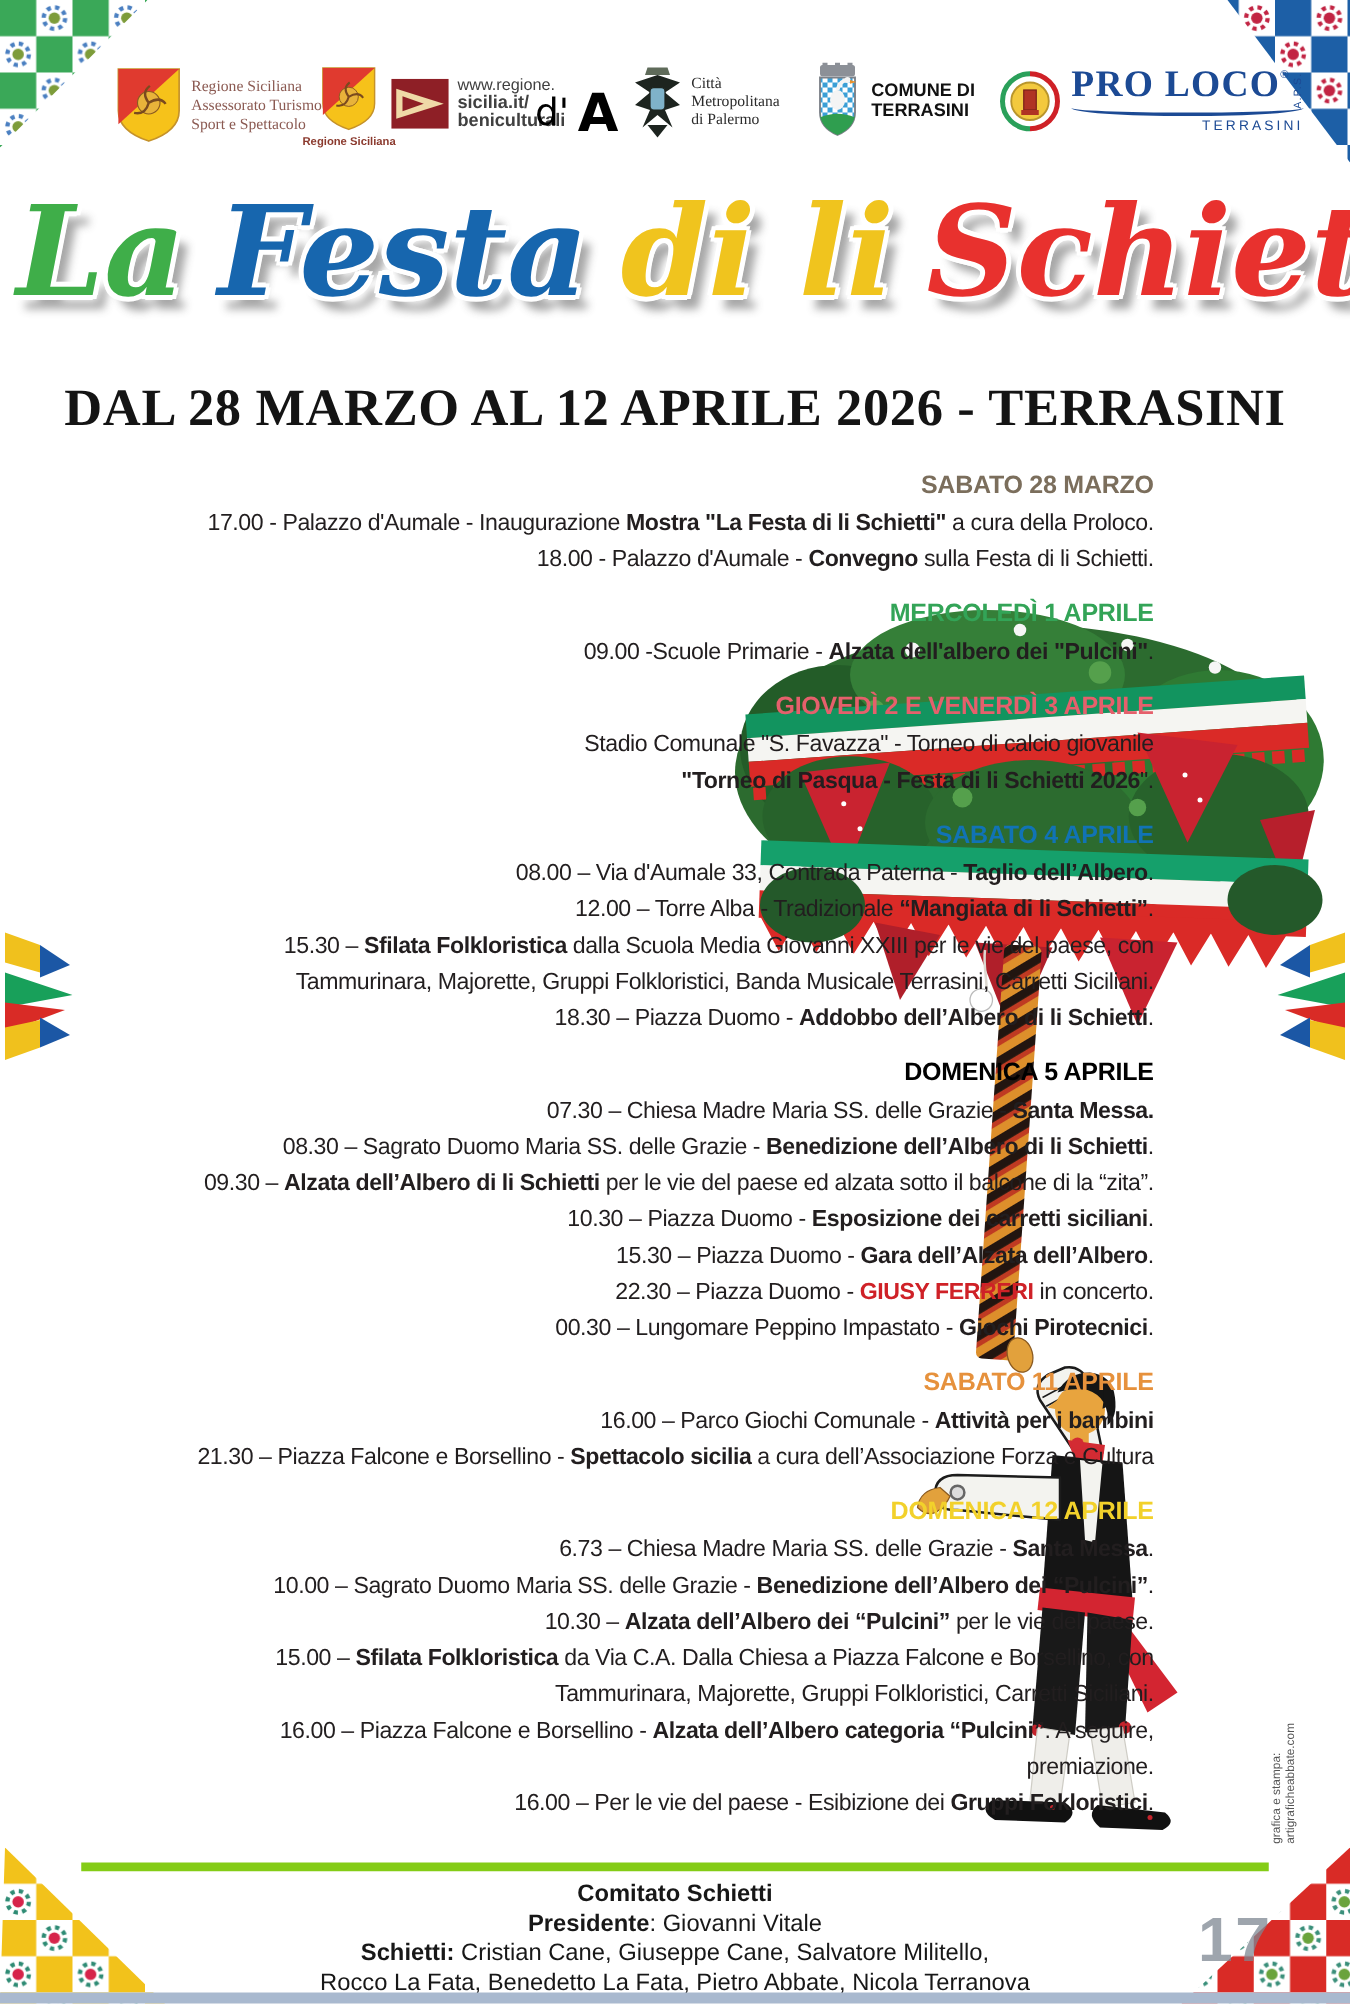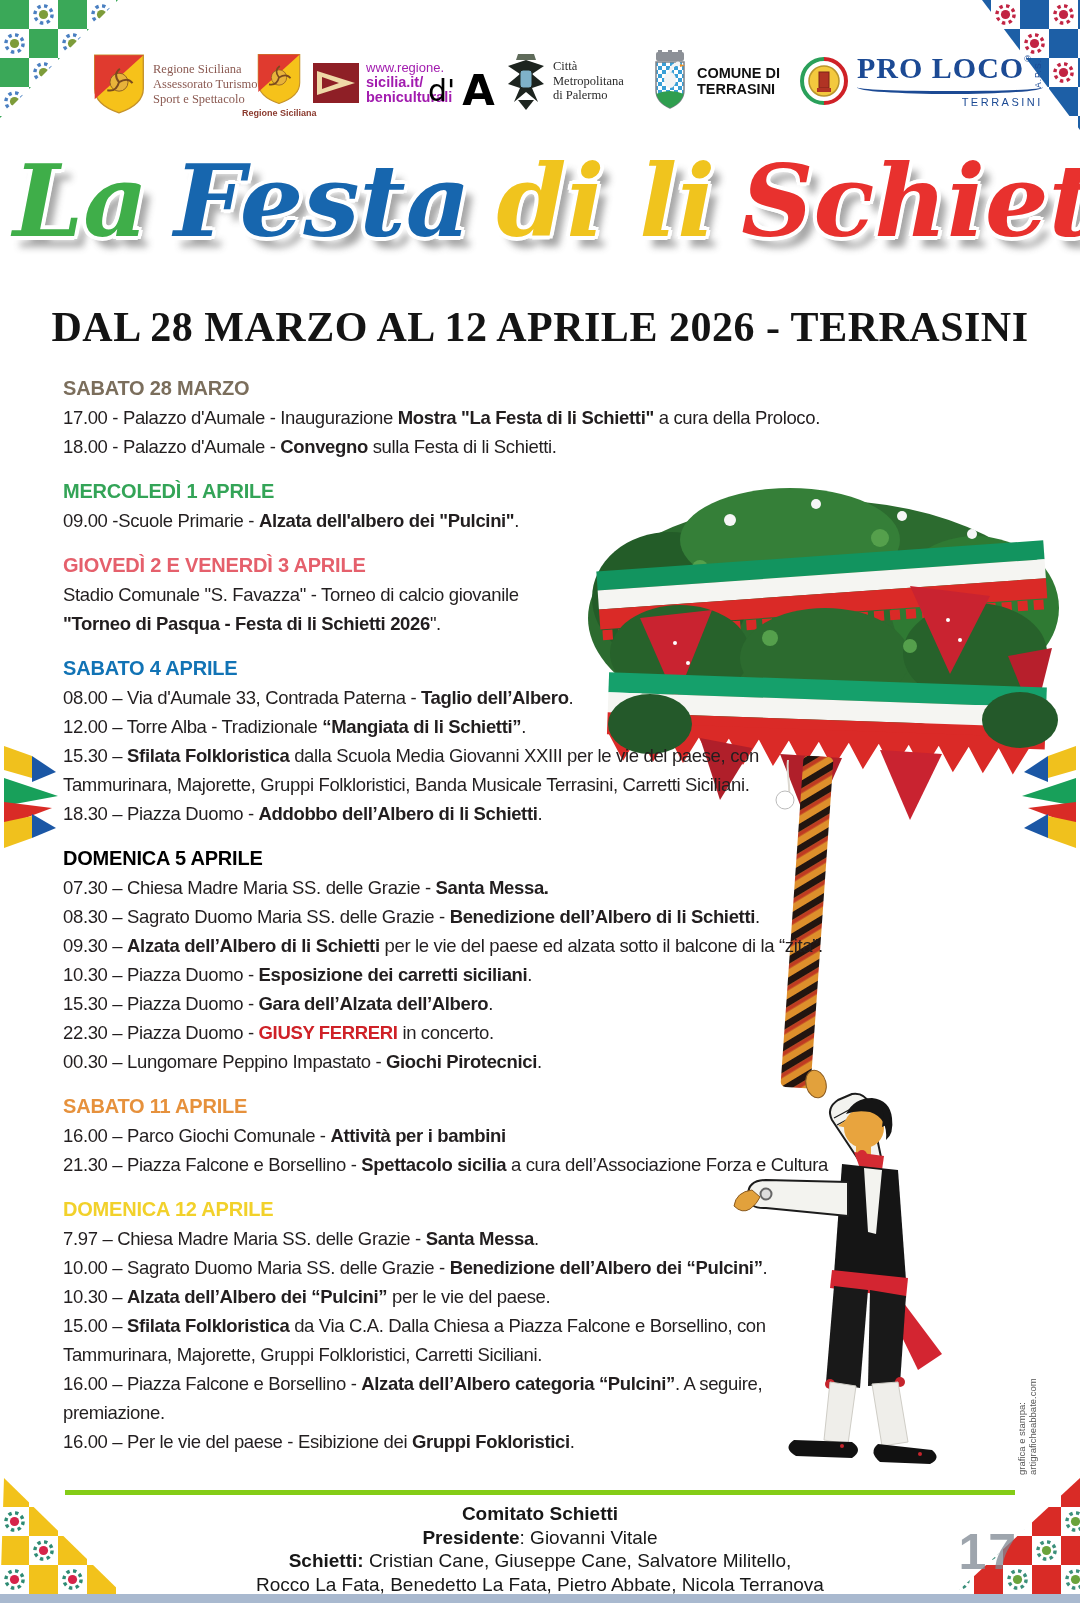--- a/index.html
+++ b/index.html
@@ -10,21 +10,21 @@
   .corner-tl{left:0;top:0;}
   .corner-tr{right:0;top:0;}
   .corner-bl{left:0;bottom:0;}
   .corner-br{right:0;bottom:0;}
   .bottom-strip{position:absolute;left:0;right:0;bottom:0;height:9px;background:#a9b9cf;z-index:6;}
   
   .logos{position:absolute;top:40px;left:0;right:0;height:92px;z-index:3;}
   .logo{position:absolute;display:flex;align-items:center;gap:7px;}
   .logo-cap{font-family:"Liberation Serif",serif;font-size:12.5px;line-height:15px;color:#8b5a52;}
   .logo-cap2{font-size:9px;font-weight:700;color:#8b3a2e;text-align:center;margin-top:1px;}
-  .beni-text{font-size:13px;line-height:15px;color:#a21caf;}
+  .beni-text{font-size:13px;line-height:15px;color:#404040;}
   .beni-text .bd{font-weight:700;font-size:14.5px;}
   .dA{font-family:"DejaVu Sans",sans-serif;color:#000;}
   .dA .d{font-size:30px;font-weight:400;}
   .dA .A{font-size:42px;font-weight:900;letter-spacing:-2px;}
   .pal-text{font-family:"Liberation Serif",serif;font-size:12.5px;line-height:14.5px;color:#2b2b2b;}
   .ter-text{font-size:14.5px;line-height:16px;font-weight:700;color:#111;}
   .proloco-txt{position:relative;color:#1c4a94;}
   .proloco-main{font-family:"Liberation Serif",serif;font-weight:700;font-size:30px;letter-spacing:1px;line-height:28px;}
   .proloco-reg{font-size:9px;vertical-align:top;}
   .proloco-aps{display:inline-block;font-size:8.5px;letter-spacing:1px;writing-mode:vertical-rl;transform:rotate(180deg);margin-left:2px;vertical-align:middle;}
@@ -34,31 +34,31 @@
   .title{position:absolute;top:142px;left:0;right:0;text-align:center;z-index:3;white-space:nowrap;}
   .title-seg{font-family:"DejaVu Serif",serif;font-style:italic;font-weight:700;font-size:100px;
     margin:0 13px;display:inline-block;
     text-shadow:4px 0 0 #fff,-4px 0 0 #fff,0 4px 0 #fff,0 -4px 0 #fff,
                 3px 3px 0 #fff,-3px 3px 0 #fff,3px -3px 0 #fff,-3px -3px 0 #fff,
                 9px 11px 7px rgba(60,60,60,.45);}
   .date-line{position:absolute;top:303px;left:0;right:0;text-align:center;z-index:3;
     font-family:"Liberation Serif",serif;font-weight:700;font-size:42px;color:#141414;letter-spacing:.5px;}
   
   .schedule{position:absolute;left:63px;top:374px;width:860px;z-index:4;}
-  .section{margin-bottom:16px;}
+  .section{margin-bottom:16px;text-align:right;}
   .sec-heading{font-weight:700;font-size:20px;line-height:29px;letter-spacing:-.2px;}
   .sec-line{font-size:18.5px;line-height:29px;white-space:nowrap;letter-spacing:-.35px;color:#221e1f;}
   .sec-line .b{font-weight:700;}
   
   .illu{position:absolute;left:580px;top:468px;width:500px;height:1000px;z-index:2;}
   .side-arrow{position:absolute;top:744px;z-index:2;}
   .side-arrow.left{left:0;}
   .side-arrow.right{right:0;transform:scaleX(-1);}
   
-  .footer{position:absolute;left:65px;right:65px;top:1490px;border-top:5px solid #84cc16;
+  .footer{position:absolute;left:65px;right:65px;top:1490px;border-top:7px solid #84cc16;
           padding-top:7px;text-align:center;z-index:5;}
   .footer .f-line{font-size:19px;line-height:23.5px;color:#171717;}
   .footer .b{font-weight:700;}
   .credit{position:absolute;right:42px;top:1330px;height:145px;z-index:4;
     writing-mode:vertical-rl;transform:rotate(180deg);font-size:9.5px;color:#555;}
   .watermark{position:absolute;right:62px;bottom:22px;z-index:5;font-size:50px;font-weight:700;
     color:rgba(125,135,145,.75);letter-spacing:2px;}
 </style>
 </head>
 <body>
@@ -381,21 +381,21 @@
         <div class="sec-line"><span>22.30 – Piazza Duomo - </span><span class="b" style="color: rgb(207, 33, 39);">GIUSY FERRERI</span><span> in concerto.</span></div>
         <div class="sec-line"><span>00.30 – Lungomare Peppino Impastato - </span><span class="b">Giochi Pirotecnici</span><span>.</span></div>
       </div>
       <div class="section">
         <div class="sec-heading" style="color: rgb(230, 145, 60);">SABATO 11 APRILE</div>
         <div class="sec-line"><span>16.00 – Parco Giochi Comunale - </span><span class="b">Attività per i bambini</span></div>
         <div class="sec-line"><span>21.30 – Piazza Falcone e Borsellino - </span><span class="b">Spettacolo sicilia</span><span> a cura dell’Associazione Forza e Cultura</span></div>
       </div>
       <div class="section">
         <div class="sec-heading" style="color: rgb(242, 209, 43);">DOMENICA 12 APRILE</div>
-        <div class="sec-line"><span>7.97 – Chiesa Madre Maria SS. delle Grazie - </span><span class="b">Santa Messa</span><span>.</span></div>
+        <div class="sec-line"><span>6.73 – Chiesa Madre Maria SS. delle Grazie - </span><span class="b">Santa Messa</span><span>.</span></div>
         <div class="sec-line"><span>10.00 – Sagrato Duomo Maria SS. delle Grazie - </span><span class="b">Benedizione dell’Albero dei “Pulcini”</span><span>.</span></div>
         <div class="sec-line"><span>10.30 – </span><span class="b">Alzata dell’Albero dei “Pulcini”</span><span> per le vie del paese.</span></div>
         <div class="sec-line"><span>15.00 – </span><span class="b">Sfilata Folkloristica</span><span> da Via C.A. Dalla Chiesa a Piazza Falcone e Borsellino, con</span></div>
         <div class="sec-line"><span>Tammurinara, Majorette, Gruppi Folkloristici, Carretti Siciliani.</span></div>
         <div class="sec-line"><span>16.00 – Piazza Falcone e Borsellino - </span><span class="b">Alzata dell’Albero categoria “Pulcini”</span><span>. A seguire,</span></div>
         <div class="sec-line"><span>premiazione.</span></div>
         <div class="sec-line"><span>16.00 – Per le vie del paese - Esibizione dei </span><span class="b">Gruppi Fokloristici</span><span>.</span></div>
       </div>
     </div>
 

